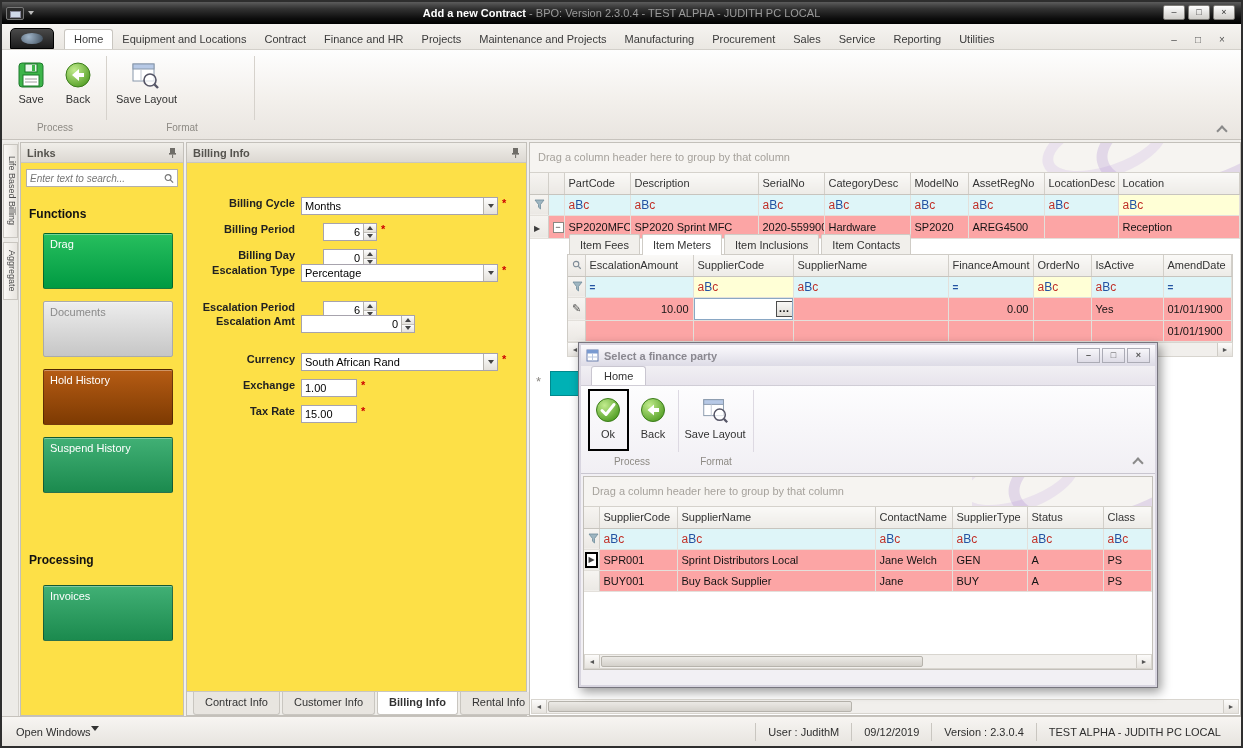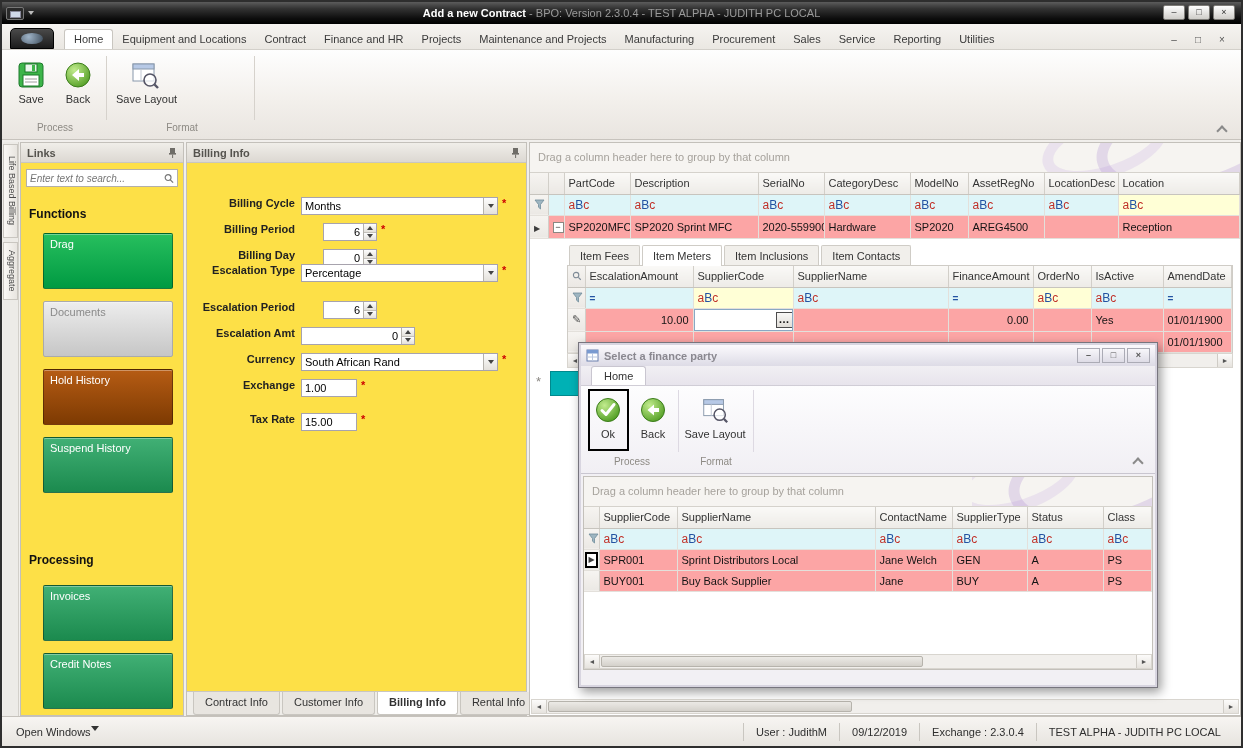--- a/index.html
+++ b/index.html
@@ -99,21 +99,21 @@
   .abc{font-size:12px;letter-spacing:0}
   .abc .fa,.abc .fc{color:#c03028}
   .abc .fb{color:#2353a2}
   .eqglyph{color:#2353a2;font-size:10px;font-weight:bold}
   .rowarrow{color:#3c3c3c;font-size:8px}
   .expbox{display:inline-block;width:11px;height:11px;border:1px solid #8a8782;background:#fff;line-height:9px;text-align:center;font-size:9px;color:#333;vertical-align:middle}
   .pencil{color:#555;font-size:11px}
   .editcell{display:flex;align-items:center;height:100%;background:#fff;outline:1px solid #89a7c4;outline-offset:-1px}
   .editcell .gap{flex:1}
   .ellip{width:17px;height:16px;border:1px solid #4c4c4c;background:linear-gradient(#f9f8f6,#e0ddd7);font-weight:bold;line-height:12px;text-align:center;font-size:11px}
-  .dwrap{position:absolute;left:37px;top:99px;width:666px}
+  .dwrap{position:absolute;left:37px;top:88px;width:666px}
   .dtabs{height:23px;display:flex;align-items:flex-end;padding-left:2px}
   .dtab{padding:4px 10px 3px;border:1px solid #cfccc6;border-bottom:none;background:#f1efeb;margin-right:2px;border-radius:2px 2px 0 0;color:#333;white-space:nowrap}
   .dtab.active{background:#fff;position:relative;top:1px;padding-bottom:4px}
   .dgridbox{border:1px solid #cfccc6;border-bottom:none}
   .teal{position:absolute;left:20px;top:228px;width:31px;height:25px;background:#00b1b5;border:1px solid #00898d}
   .newrowind{position:absolute;left:6px;top:231px;color:#8a8782;font-size:13px}
 
   .hscroll{display:flex;height:15px;background:#f1efec;border:1px solid #d8d5cf;align-items:stretch}
   .sarrow{width:15px;background:linear-gradient(#fcfbfa,#e6e3de);border-right:1px solid #cfccc6;color:#555;font-size:7px;line-height:13px;text-align:center}
   .sarrow.r{border-right:none;border-left:1px solid #cfccc6}
@@ -252,21 +252,20 @@
           <line x1="7" y1="7" x2="10" y2="10" stroke="#777" stroke-width="1.4"></line>
         </svg>
     </div>
     <div class="navheading" style="top:64px">Functions</div>
     <div class="navbtn nb-green" style="top:90px">Drag</div>
     <div class="navbtn nb-gray" style="top:158px">Documents</div>
     <div class="navbtn nb-brown" style="top:226px">Hold History</div>
     <div class="navbtn nb-mgreen" style="top:294px">Suspend History</div>
     <div class="navheading" style="top:410px">Processing</div>
     <div class="navbtn nb-mgreen" style="top:442px">Invoices</div>
-    <div class="navbtn nb-mgreen" style="top:510px">Credit Notes</div>
   </div>
 
   <div class="panel" style="left:184px;top:140px;width:341px;height:574px">
     <div class="panelhdr">
       <span>Billing Info</span>
       <span class="pin">
         <svg width="9" height="12" viewBox="0 0 9 12">
             <rect x="2" y="1" width="5" height="5" fill="#6f6d68"></rect>
             <rect x="1" y="6" width="7" height="1.6" fill="#6f6d68"></rect>
             <rect x="4.1" y="7.6" width="1" height="3.4" fill="#6f6d68"></rect>
@@ -318,21 +317,21 @@
     <div class="fieldrow" style="top:158px">
       <span class="flabel">Escalation Period</span>
       <span class="ed spin sm">
           <input value="6" style="">
           <span class="spinbtns">
             <span class="su"></span>
             <span class="sd"></span>
           </span>
         </span>
     </div>
-    <div class="fieldrow" style="top:184px">
+    <div class="fieldrow" style="top:172px">
       <span class="flabel">Escalation Amt</span>
       <span class="ed spin wide">
           <input value="0" style="">
           <span class="spinbtns">
             <span class="su"></span>
             <span class="sd"></span>
           </span>
         </span>
     </div>
     <div class="fieldrow" style="top:210px">
@@ -345,21 +344,21 @@
         </span>
       <span class="req">*</span>
     </div>
     <div class="fieldrow" style="top:236px">
       <span class="flabel">Exchange</span>
       <span class="ed tinput">
           <input value="1.00" style="">
         </span>
       <span class="req">*</span>
     </div>
-    <div class="fieldrow" style="top:270px">
+    <div class="fieldrow" style="top:262px">
       <span class="flabel">Tax Rate</span>
       <span class="ed tinput">
           <input value="15.00" style="">
         </span>
       <span class="req">*</span>
     </div>
 
     <div class="btabs">
       <span class="btab">Contract Info</span>
       <span class="btab">Customer Info</span>
@@ -674,17 +673,17 @@
   </div>
 
   <div class="statusbar">
     <span class="openwin">
       <span>Open Windows</span>
       <span class="caret"></span>
     </span>
     <span class="spacer"></span>
     <span class="sseg">User : JudithM</span>
     <span class="sseg">09/12/2019</span>
-    <span class="sseg">Exchange : 2.3.0.4</span>
+    <span class="sseg">Version : 2.3.0.4</span>
     <span class="sseg">TEST ALPHA - JUDITH PC LOCAL</span>
   </div>
 
 </div>
 
 </body></html>

